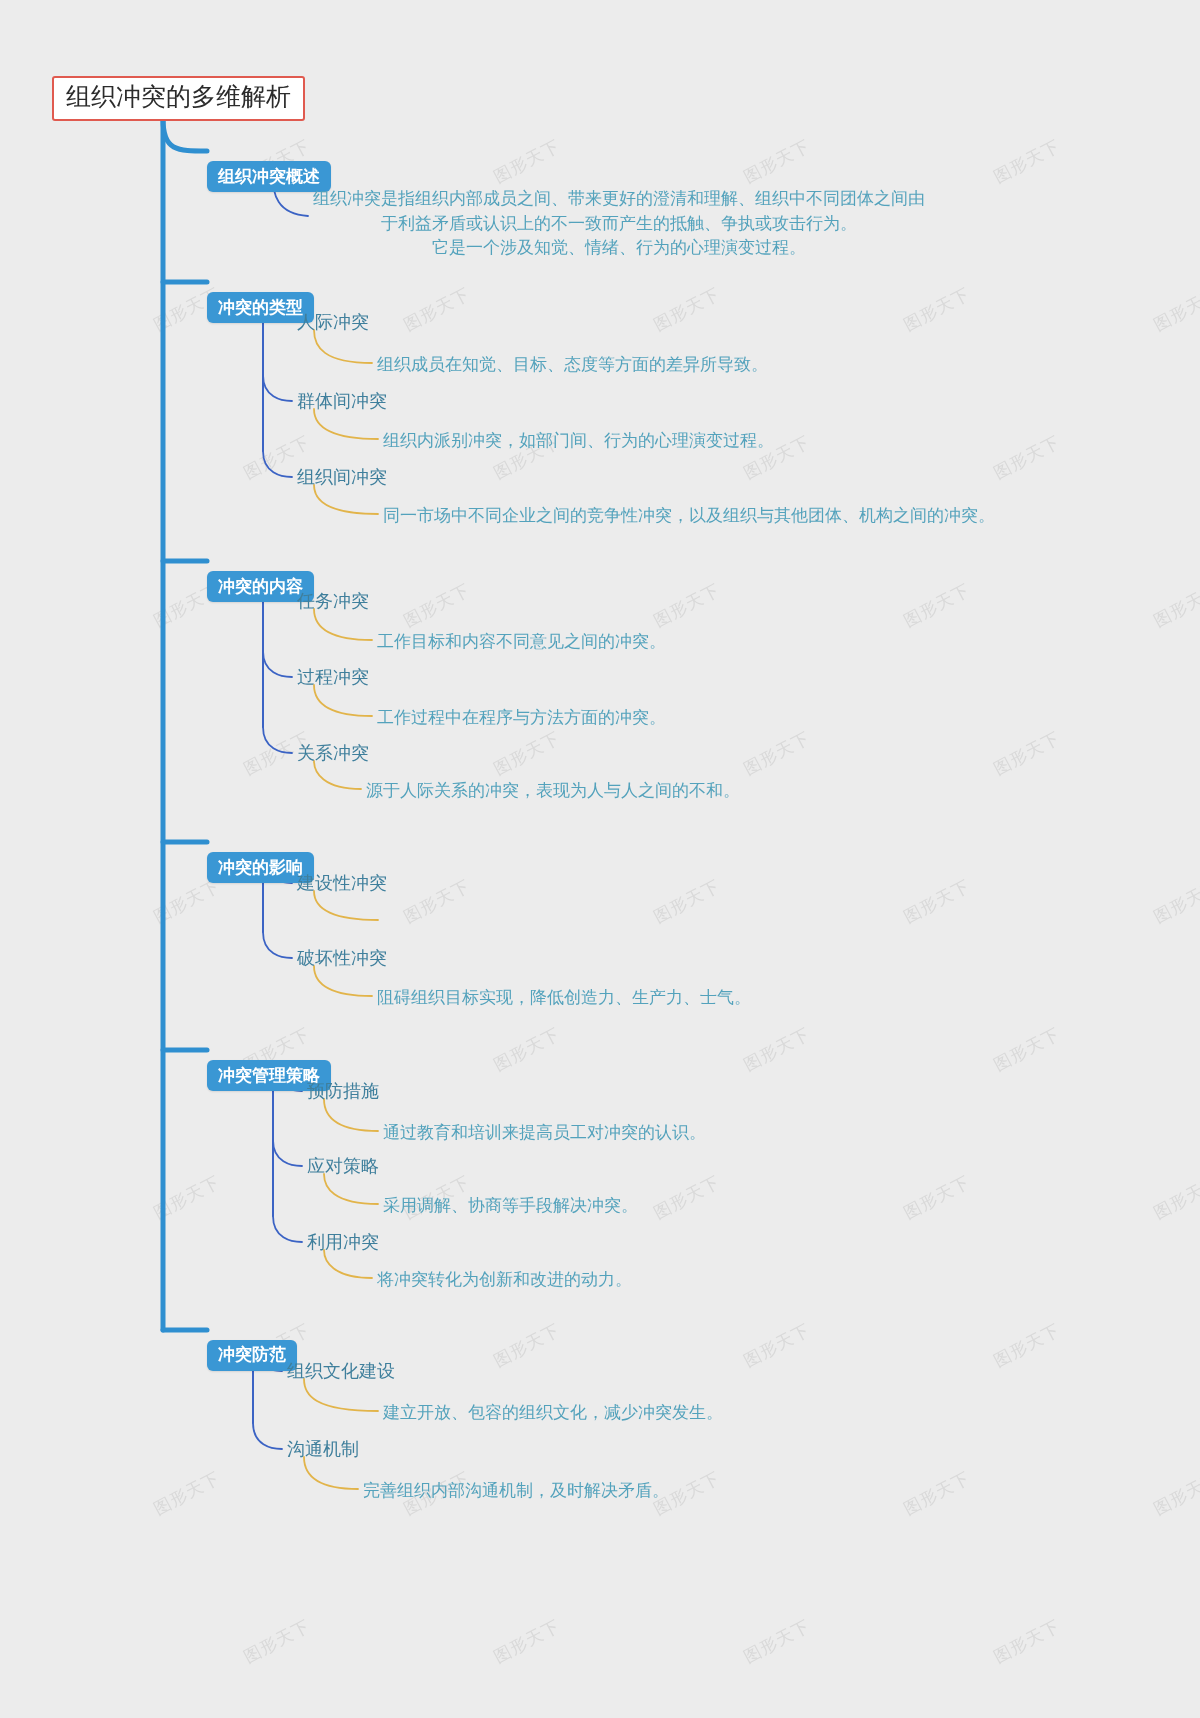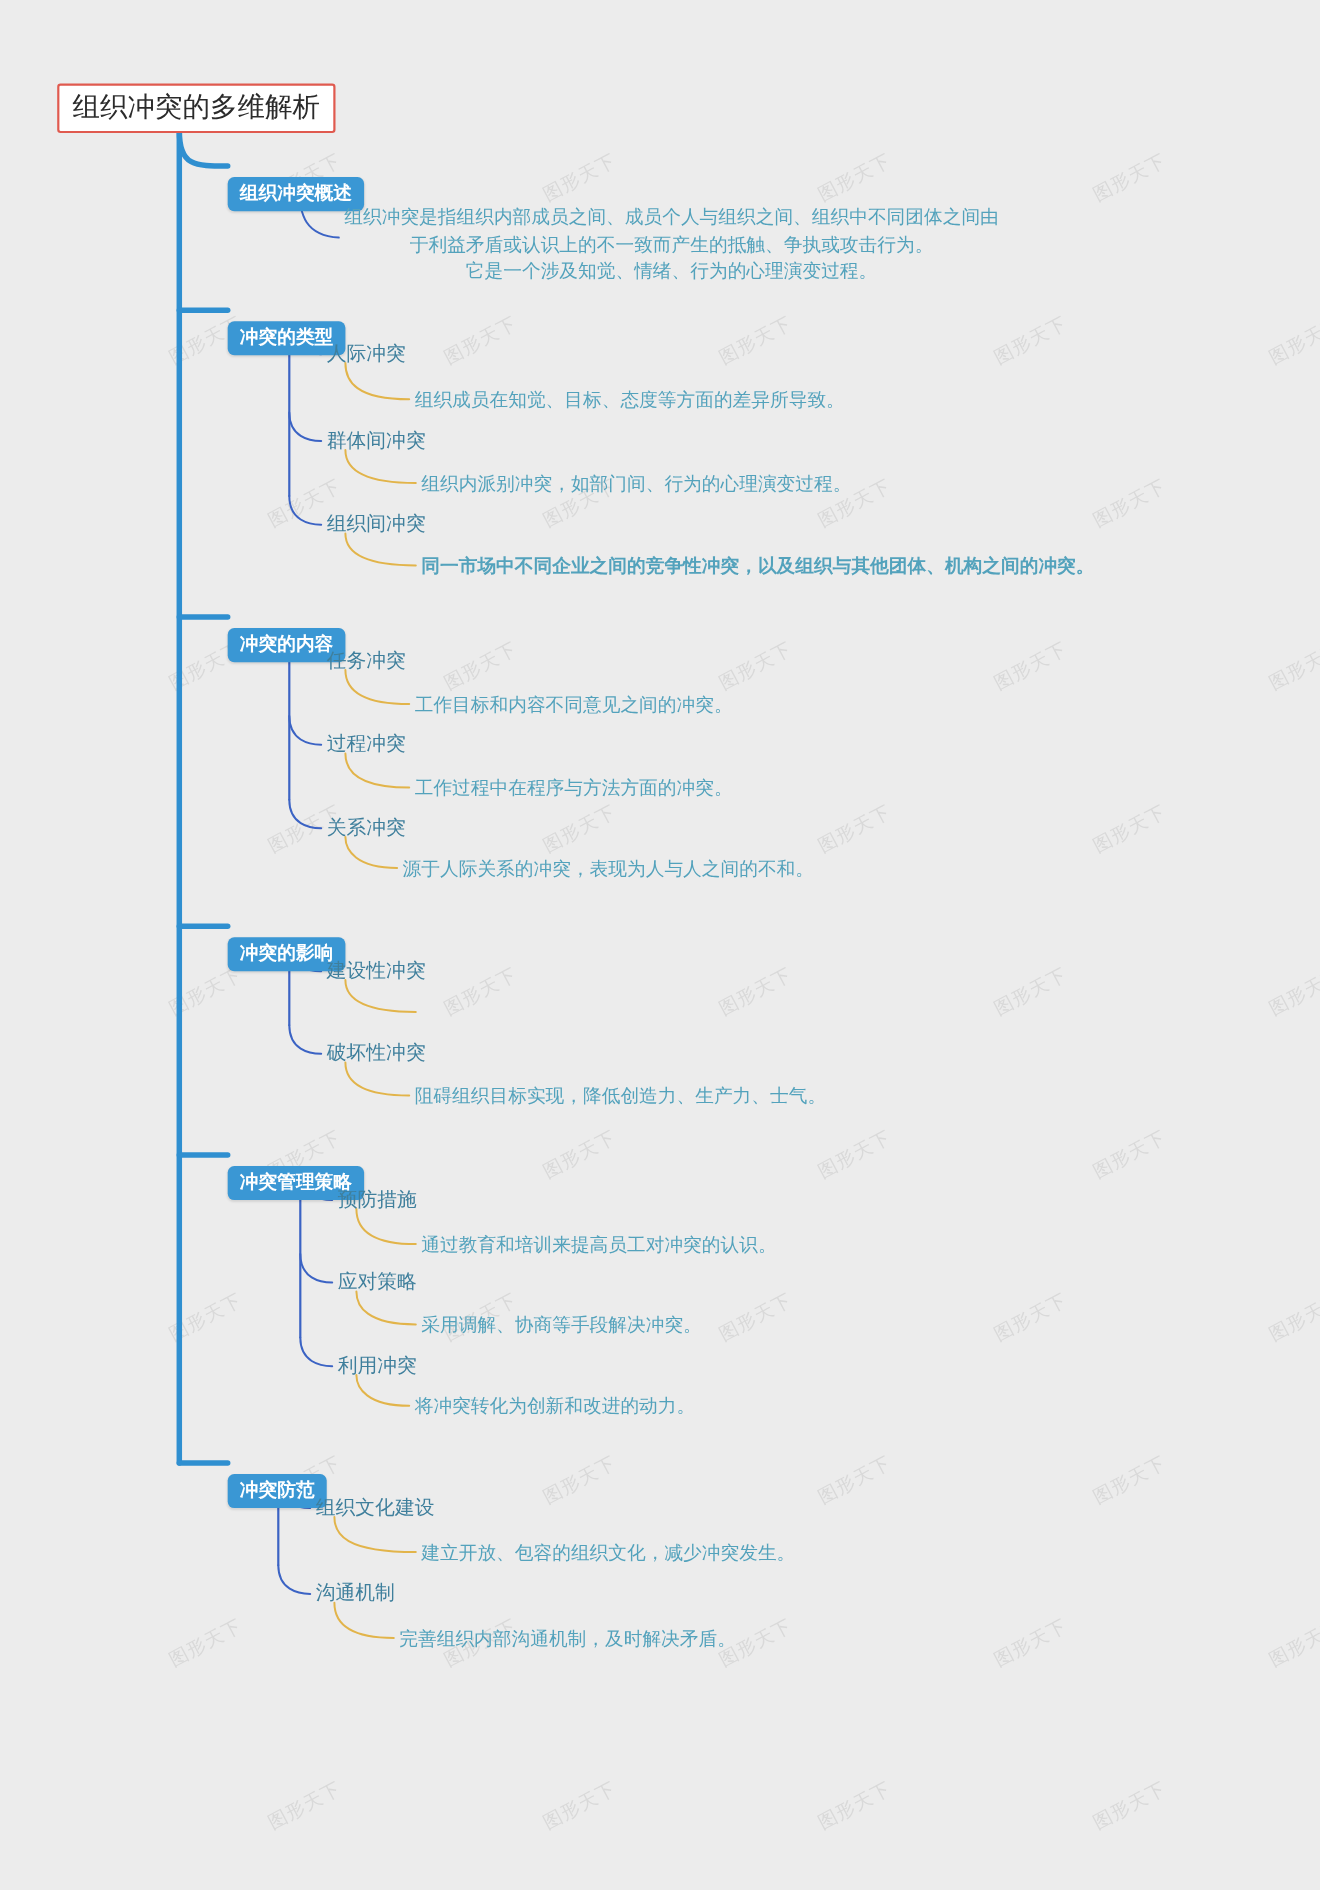--- a/index.html
+++ b/index.html
@@ -201,34 +201,34 @@
       <path d="M 253 1348 L 253 1423" stroke="#3b63c4" stroke-width="2" fill="none" stroke-linecap="round"></path>
       <path d="M 253 1345 C 253 1367, 271 1371, 282 1371" stroke="#3b63c4" stroke-width="1.8" fill="none" stroke-linecap="round"></path>
       <path d="M 304 1379 C 304 1395, 314 1411, 378 1411" stroke="#e2b44a" stroke-width="1.8" fill="none" stroke-linecap="round"></path>
       <path d="M 253 1423 C 253 1445, 271 1449, 282 1449" stroke="#3b63c4" stroke-width="1.8" fill="none" stroke-linecap="round"></path>
       <path d="M 304 1457 C 304 1473, 314 1489, 358 1489" stroke="#e2b44a" stroke-width="1.8" fill="none" stroke-linecap="round"></path>
     </svg>
 
   <div class="node root-node" style="left:52px; top:76px;">组织冲突的多维解析</div>
 
   <div class="node branch-node" style="left:207px; top:136px;">组织冲突概述</div>
-  <div class="node detail-node multiline" style="left:313px; top:186px;">组织冲突是指组织内部成员之间、成员个人与组织之间、组织中不同团体之间由
+  <div class="node detail-node multiline" style="left:313px; top:186px;">组织冲突是指组织内部成员之间、带来更好的澄清和理解、组织中不同团体之间由
 于利益矛盾或认识上的不一致而产生的抵触、争执或攻击行为。
 它是一个涉及知觉、情绪、行为的心理演变过程。</div>
 
   <div class="node branch-node" style="left:207px; top:267px;">冲突的类型</div>
 
   <div class="node topic-node" style="left:297px; top:311px;">人际冲突</div>
   <div class="node detail-node" style="left:377px; top:352px;">组织成员在知觉、目标、态度等方面的差异所导致。</div>
 
   <div class="node topic-node" style="left:297px; top:390px;">群体间冲突</div>
   <div class="node detail-node" style="left:383px; top:428px;">组织内派别冲突，如部门间、行为的心理演变过程。</div>
 
   <div class="node topic-node" style="left:297px; top:466px;">组织间冲突</div>
-  <div class="node detail-node" style="left:383px; top:503px;font-weight:bold;">同一市场中不同企业之间的竞争性冲突，以及组织与其他团体、机构之间的冲突。</div>
+  <div class="node detail-node" style="left:383px; top:503px;">同一市场中不同企业之间的竞争性冲突，以及组织与其他团体、机构之间的冲突。</div>
 
   <div class="node branch-node" style="left:207px; top:546px;">冲突的内容</div>
 
   <div class="node topic-node" style="left:297px; top:590px;">任务冲突</div>
   <div class="node detail-node" style="left:377px; top:629px;">工作目标和内容不同意见之间的冲突。</div>
 
   <div class="node topic-node" style="left:297px; top:666px;">过程冲突</div>
   <div class="node detail-node" style="left:377px; top:705px;">工作过程中在程序与方法方面的冲突。</div>
 
   <div class="node topic-node" style="left:297px; top:742px;">关系冲突</div>

